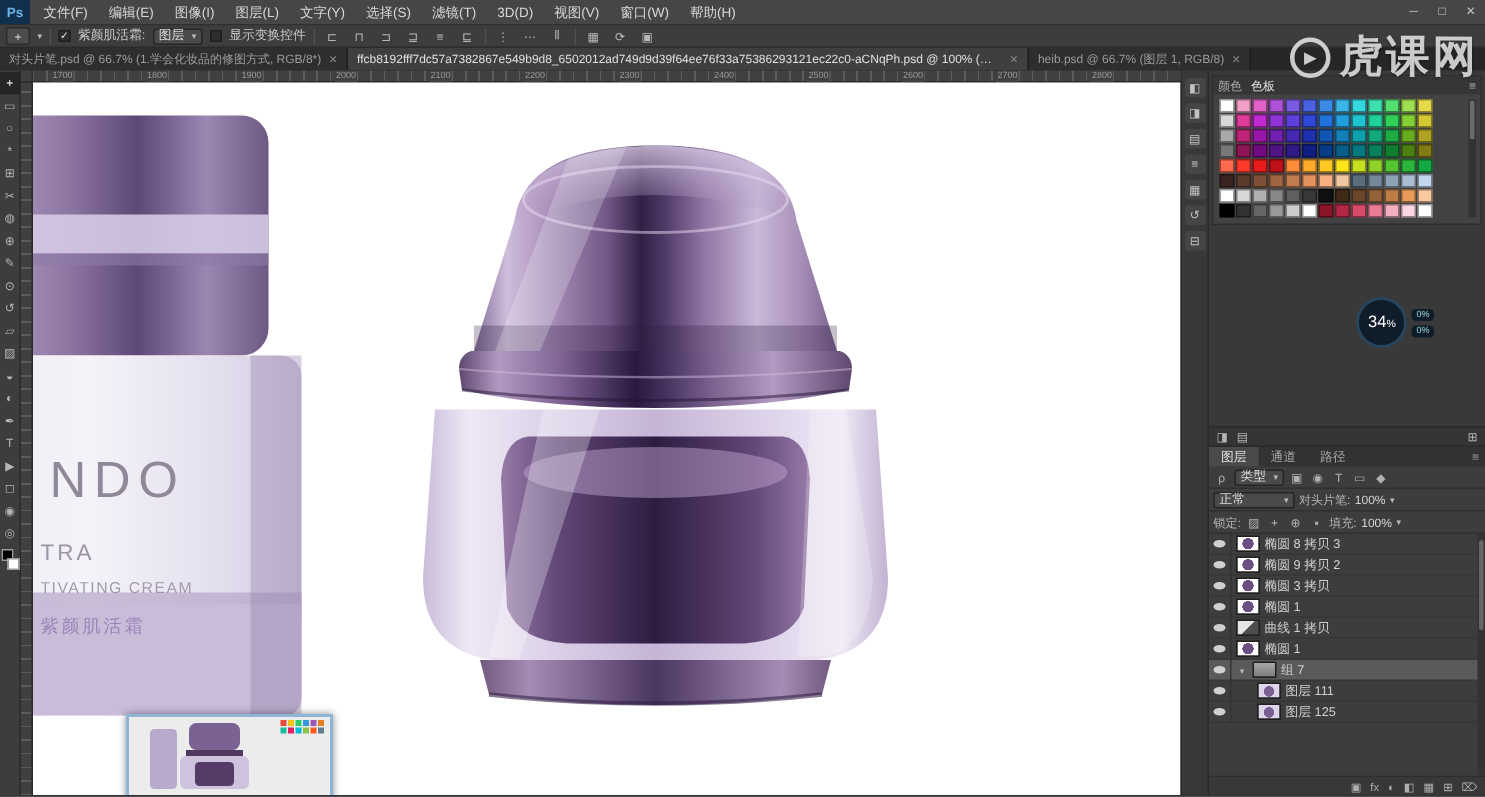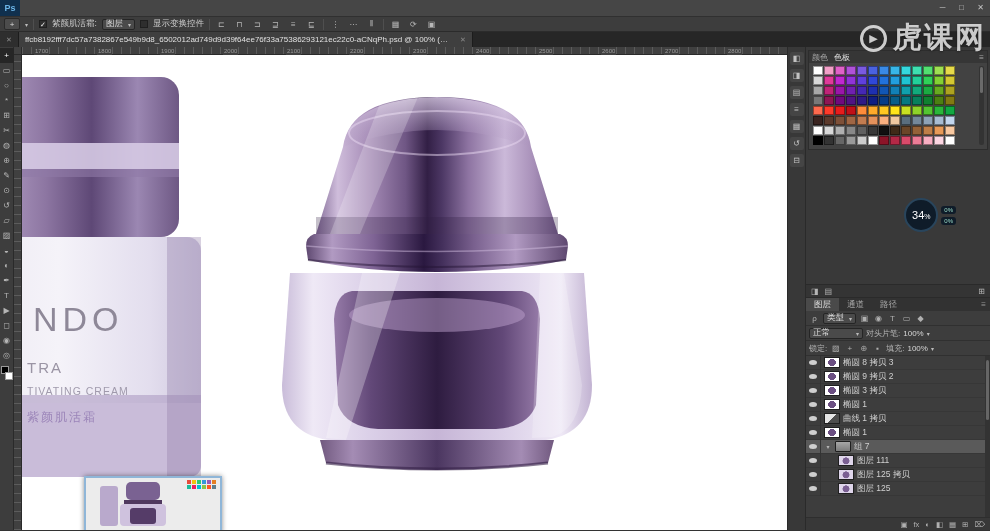--- a/index.html
+++ b/index.html
@@ -129,20 +129,33 @@
              align-items:center; justify-content:center; font-size:11px; }
   .wm-text { font-size:29px; font-weight:bold; letter-spacing:2px; text-shadow:0 1px 2px rgba(0,0,0,.35); }
 </style>
 </head>
 <body>
 
 <div class="app">
 
   <div class="menubar">
     <div class="ps-logo">Ps</div>
+    <div style="display:flex">
+        <span class="menu-item">文件(F)</span>
+        <span class="menu-item">编辑(E)</span>
+        <span class="menu-item">图像(I)</span>
+        <span class="menu-item">图层(L)</span>
+        <span class="menu-item">文字(Y)</span>
+        <span class="menu-item">选择(S)</span>
+        <span class="menu-item">滤镜(T)</span>
+        <span class="menu-item">3D(D)</span>
+        <span class="menu-item">视图(V)</span>
+        <span class="menu-item">窗口(W)</span>
+        <span class="menu-item">帮助(H)</span>
+      </div>
     <div class="win-controls">
         <span class="win-btn">─</span>
         <span class="win-btn">□</span>
         <span class="win-btn">✕</span>
       </div>
   </div>
 
   <div class="optionsbar">
     <span class="tool-badge">+</span>
     <span class="caret">▾</span>
@@ -167,24 +180,29 @@
     <span class="icon-btn">⋯</span>
     <span class="icon-btn">⫴</span>
     <span class="sep"></span>
     <span class="icon-btn">▦</span>
     <span class="icon-btn">⟳</span>
     <span class="icon-btn">▣</span>
   </div>
 
   <div class="tabbar">
       <div class="doc-tab">
+        <span class="tab-title">对头片笔.psd @ 66.7% (1.学会化妆品的修图方式, RGB/8*)</span>
         <span class="tab-close">✕</span>
       </div>
       <div class="doc-tab active">
         <span class="tab-title">ffcb8192fff7dc57a7382867e549b9d8_6502012ad749d9d39f64ee76f33a75386293121ec22c0-aCNqPh.psd @ 100% (组 7, RGB/8)</span>
+        <span class="tab-close">✕</span>
+      </div>
+      <div class="doc-tab">
+        <span class="tab-title">heib.psd @ 66.7% (图层 1, RGB/8)</span>
         <span class="tab-close">✕</span>
       </div>
     </div>
 
   <div class="main">
 
     <div class="toolbar">
         <div class="tool active">+</div>
         <div class="tool">▭</div>
         <div class="tool">○</div>
@@ -601,28 +619,20 @@
               <span class="indent"></span>
               <span class="thumb layer"></span>
               <span class="layer-name">图层 111</span>
             </div>
             <div class="layer-row">
               <span class="eye-cell">
                 <span class="eye"></span>
               </span>
               <span class="indent"></span>
               <span class="thumb layer"></span>
-              <span class="layer-name">图层 125 拷贝</span>
-            </div>
-            <div class="layer-row">
-              <span class="eye-cell">
-                <span class="eye"></span>
-              </span>
-              <span class="indent"></span>
-              <span class="thumb layer"></span>
               <span class="layer-name">图层 125</span>
             </div>
             <div class="lp-scroll">
               <div class="lp-scroll-thumb"></div>
             </div>
         </div>
         <div class="lp-bottom">
           <span>▣</span>
           <span>fx</span>
           <span>◐</span>

